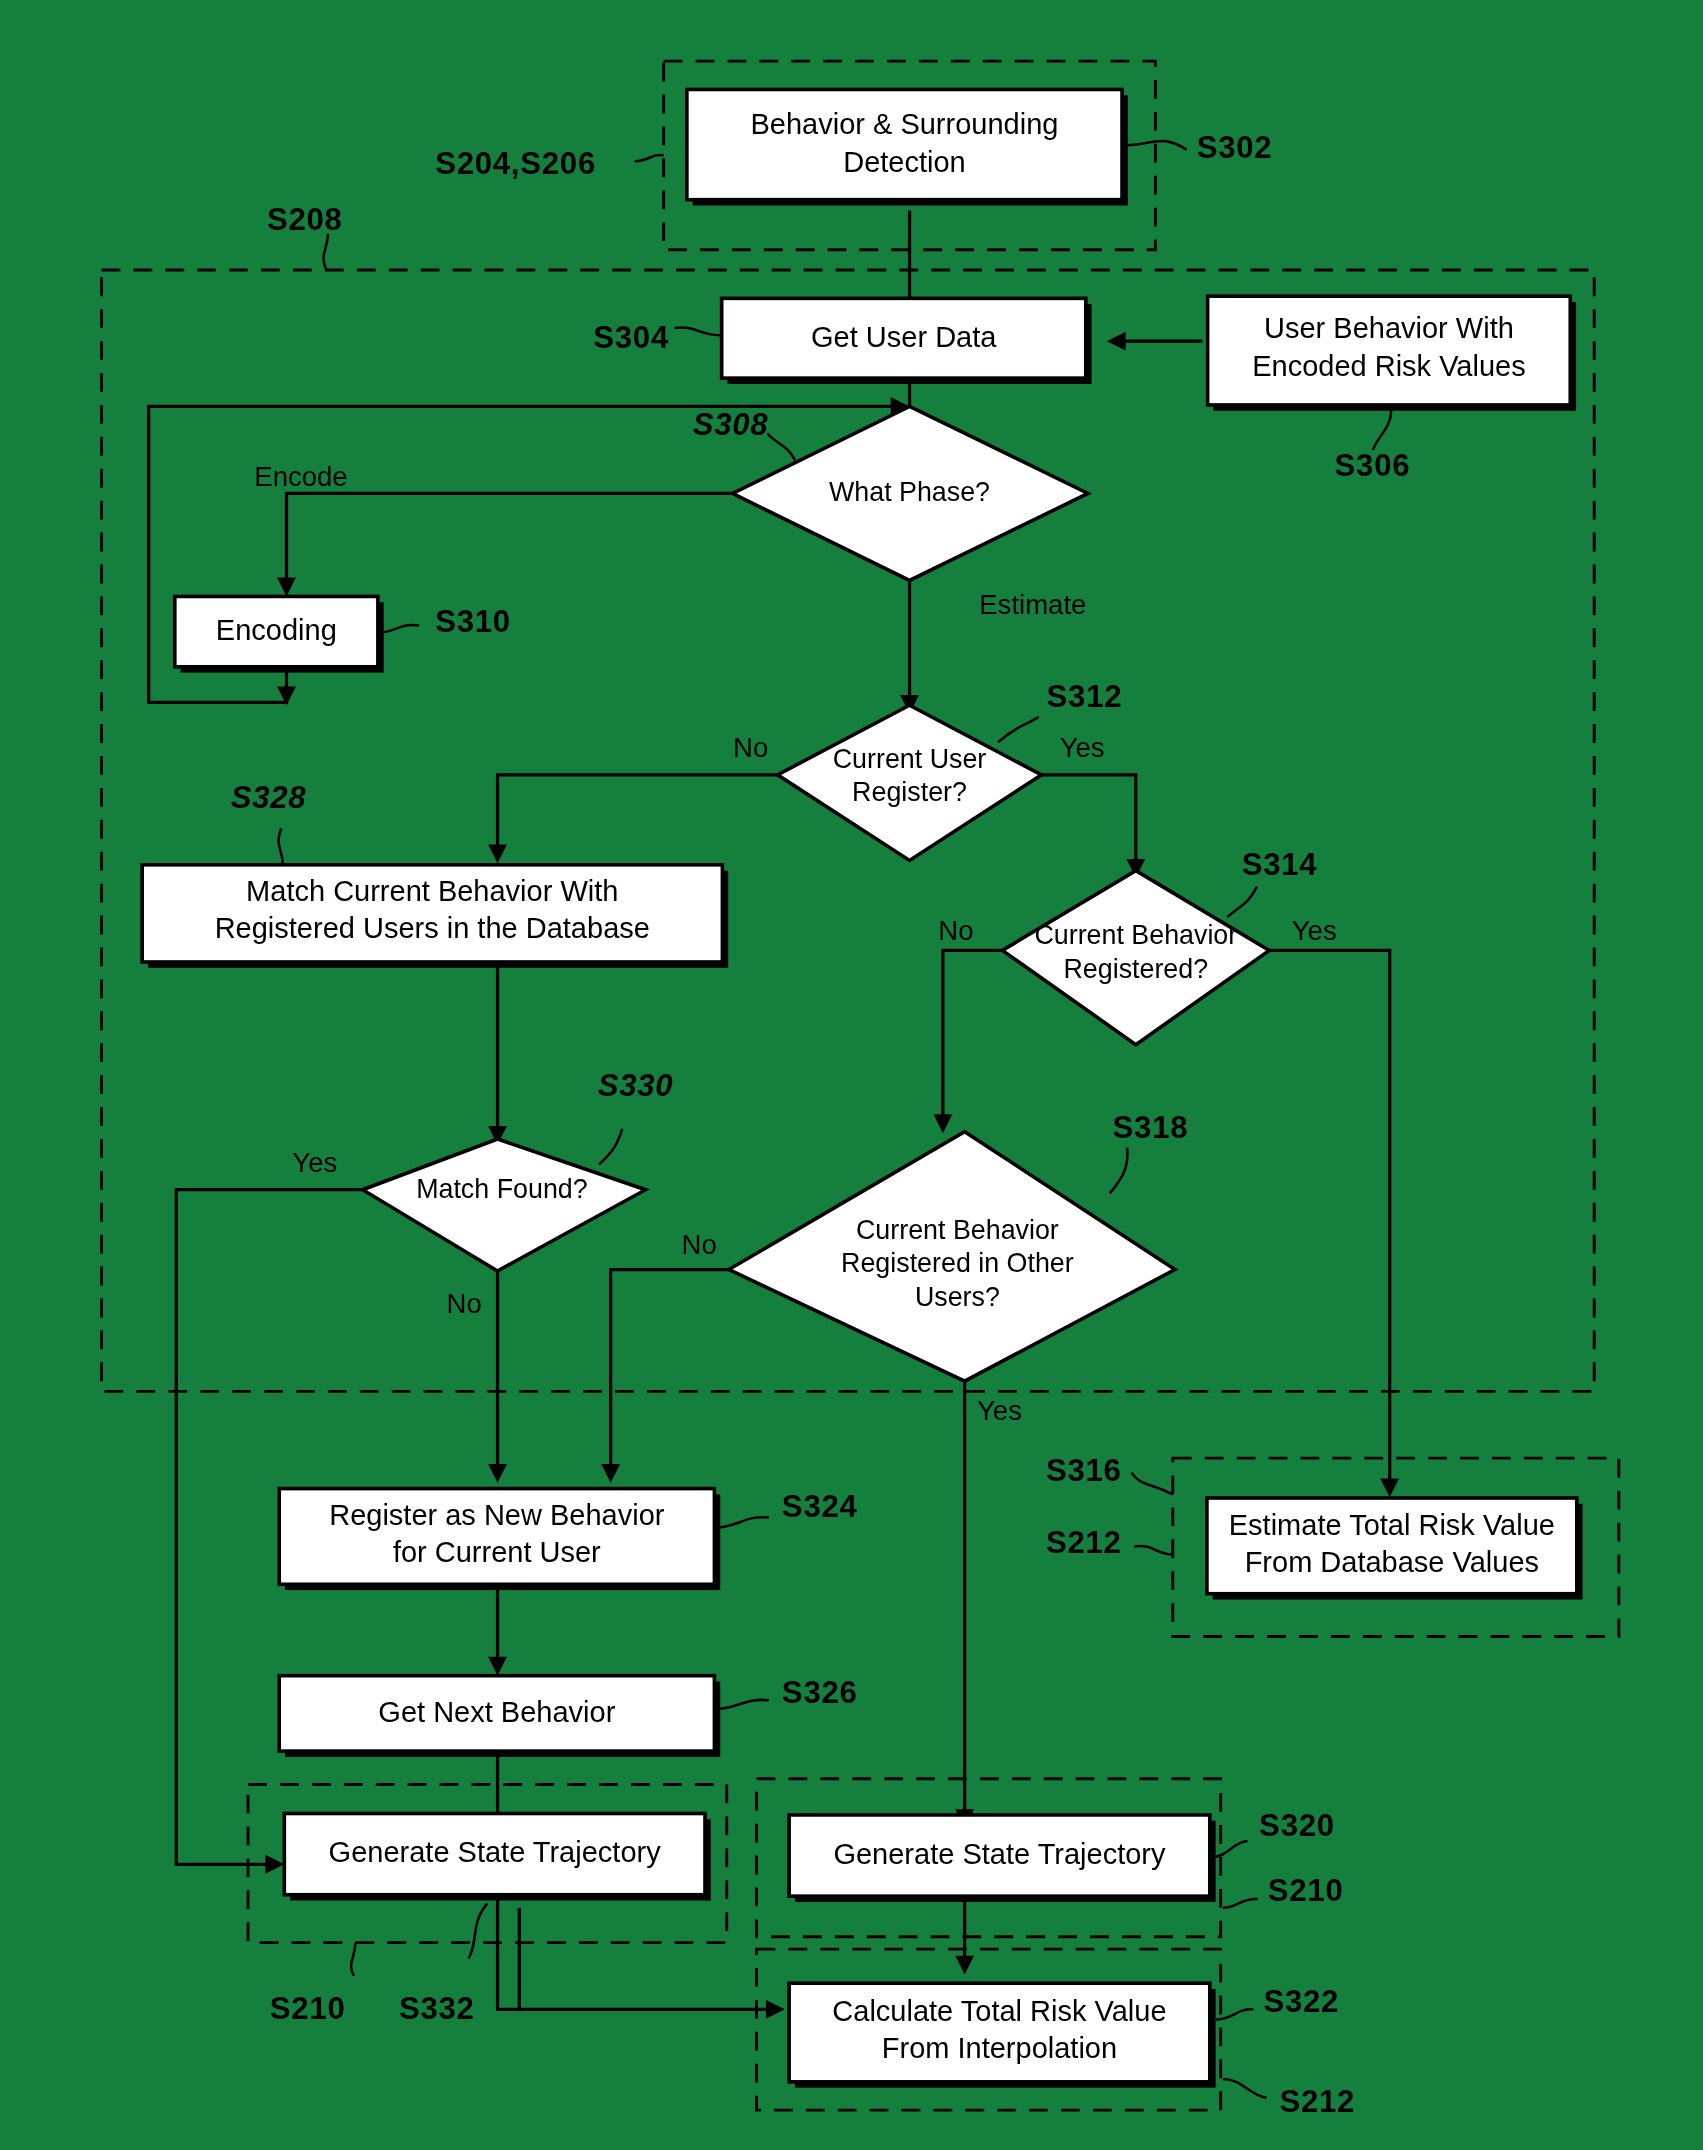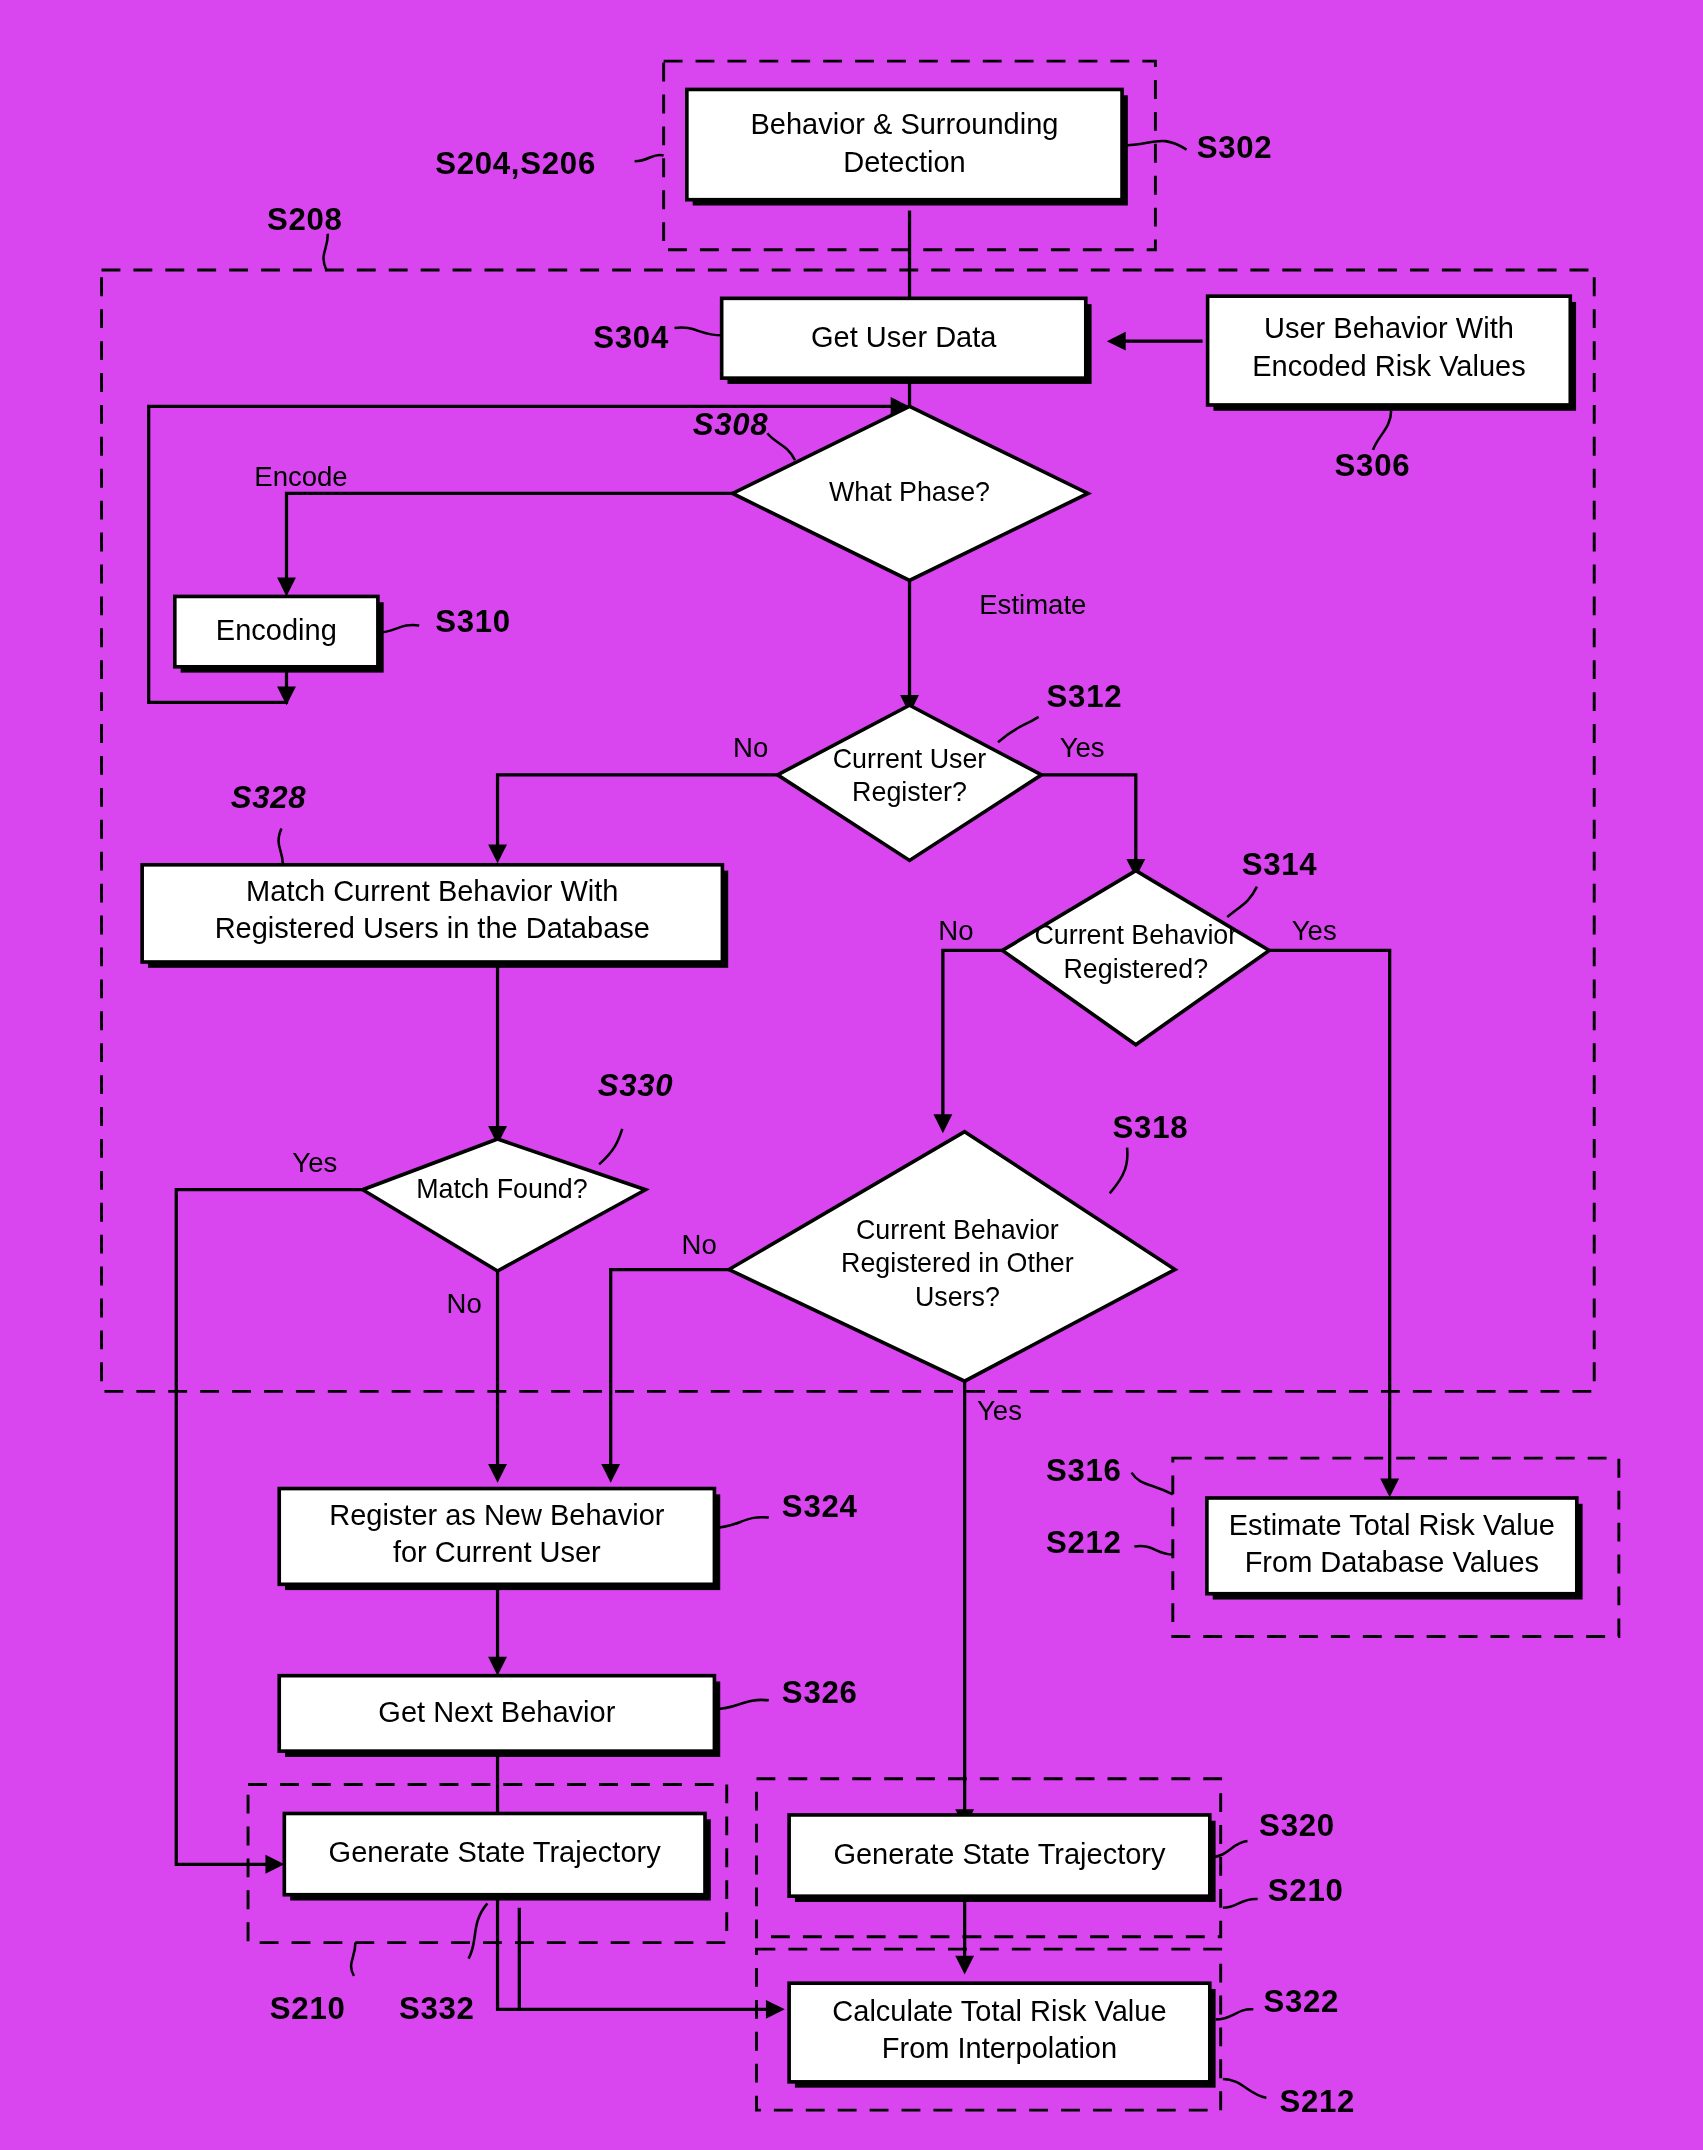--- a/index.html
+++ b/index.html
@@ -1,17 +1,17 @@
 <!DOCTYPE html>
 <html style="font-size:11.6px"><head>
 <meta charset="utf-8">
 <style>
   html,body{margin:0;padding:0;background:#ffffff;}
   body{width:1703px;height:2151px;font-family:"Liberation Sans",sans-serif;}
-  #sheet{position:relative;width:1703px;height:2151px;overflow:hidden;background:#d946ef;}
+  #sheet{position:relative;width:1703px;height:2151px;overflow:hidden;background:#15803d;}
   svg{position:absolute;top:0;left:0;width:1703px;height:2151px;}
   .proc{fill:#fff;stroke:#000;stroke-width:5;}
   .shadow{fill:#000;}
   .dec{fill:#fff;stroke:#000;stroke-width:5;stroke-linejoin:miter;}
   .dashbox{fill:none;stroke:#000;stroke-width:4;stroke-dasharray:26 18;}
   .line{stroke:#000;stroke-width:4.5;fill:none;}
   .thin{stroke:#000;stroke-width:3.5;fill:none;}
   text{font-family:"Liberation Sans",sans-serif;fill:#000;}
   .boxtext{font-size:40px;text-anchor:middle;dominant-baseline:middle;}
   .dectext{font-size:37px;text-anchor:middle;dominant-baseline:middle;}

